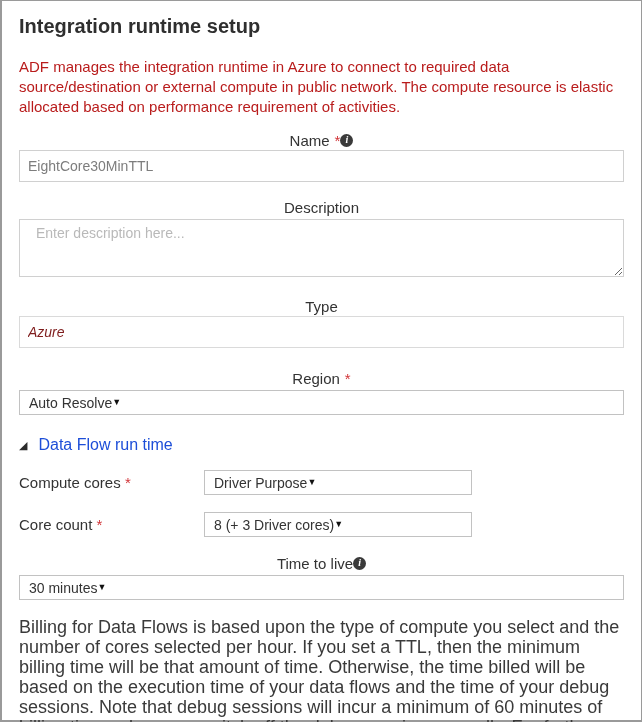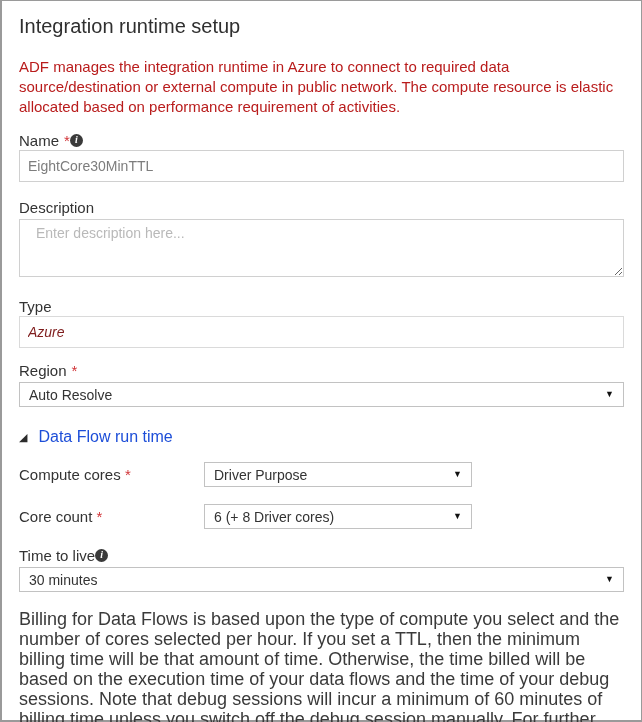--- a/index.html
+++ b/index.html
@@ -11,30 +11,30 @@
   .panel {
     width: 642px; height: 722px;
     border: 1px solid #9a9a9a;
     border-left-width: 2px; border-bottom-width: 2px;
     background: #fff;
     padding: 0 17px;
   }
   .panel-title {
     margin-top: 12px;
     font-size: 20px; line-height: 26px;
-    font-weight: 400; color: #2f2f2f;
+    font-weight: 700; color: #2f2f2f;
   }
   .intro {
     margin-top: 18px;
     font-size: 15px; line-height: 20px;
     color: #b91c1c;
   }
   .field { margin-top: 14px; }
   .label-row {
-    display: flex; align-items: center; justify-content: flex-start;
+    display: flex; align-items: center; justify-content: center;
     height: 18px;
   }
   .label-left { display: flex; align-items: center; gap: 5px; }
   .field-label { font-size: 15px; color: #333333; }
   .req { color: #d13438; font-size: 15px; }
   .info-icon {
     width: 13px; height: 13px; border-radius: 50%;
     background: #3a3a3a; color: #ffffff;
     font-family: "Liberation Serif", serif;
     font-size: 10px; font-weight: bold; font-style: italic;
@@ -57,21 +57,21 @@
     padding: 5px 16px; font-size: 14px; line-height: 17px;
     font-family: "Liberation Sans", sans-serif;
     color: #333; resize: both; outline: none;
   }
   textarea.desc-area::placeholder { color: #b9b9b9; }
   .text-input::placeholder { color: #c3c3c3; }
   .dropdown {
     margin-top: 3px;
     height: 25px; width: 100%;
     border: 1px solid #c2c2c2; background: #fff;
-    display: flex; align-items: center; justify-content: space-between;
+    display: flex; align-items: center; justify-content: flex-start;
     padding: 0 9px; cursor: pointer;
   }
   .dropdown .dd-value { font-size: 14px; color: #333333; }
   .dropdown .dd-arrow { font-size: 9px; color: #111111; line-height: 1; }
   .section-header {
     margin-top: 20px;
     display: flex; align-items: center; gap: 11px;
     height: 20px; cursor: pointer;
   }
   .section-tri { font-size: 11px; color: #2b2b2b; line-height: 1; }
@@ -116,21 +116,21 @@
     <textarea class="desc-area" placeholder="Enter description here..." style=""></textarea>
   </div>
 
   <div class="field" style="margin-top:16px">
     <div class="label-row">
       <span class="field-label">Type</span>
     </div>
     <input class="text-input disabled" type="text" disabled="" value="Azure" style="">
   </div>
 
-  <div class="field" style="margin-top:13px">
+  <div class="field" style="margin-top:21px">
     <div class="label-row">
       <span class="label-left">
         <span class="field-label">Region</span>
         <span class="req">*</span>
       </span>
     </div>
     <div class="dropdown">
       <span class="dd-value">Auto Resolve</span>
       <span class="dd-arrow">▼</span>
     </div>
@@ -145,21 +145,21 @@
     <span class="field-label"><span>Compute cores</span> <span class="req">*</span></span>
     <div class="dropdown">
       <span class="dd-value">Driver Purpose</span>
       <span class="dd-arrow">▼</span>
     </div>
   </div>
 
   <div class="inline-row" style="margin-top:17px">
     <span class="field-label"><span>Core count</span> <span class="req">*</span></span>
     <div class="dropdown">
-      <span class="dd-value">6 (+ 8 Driver cores)</span>
+      <span class="dd-value">8 (+ 3 Driver cores)</span>
       <span class="dd-arrow">▼</span>
     </div>
   </div>
 
   <div class="field" style="margin-top:17px">
     <div class="label-row">
       <span class="field-label">Time to live</span>
       <span class="info-icon">i</span>
     </div>
     <div class="dropdown">

